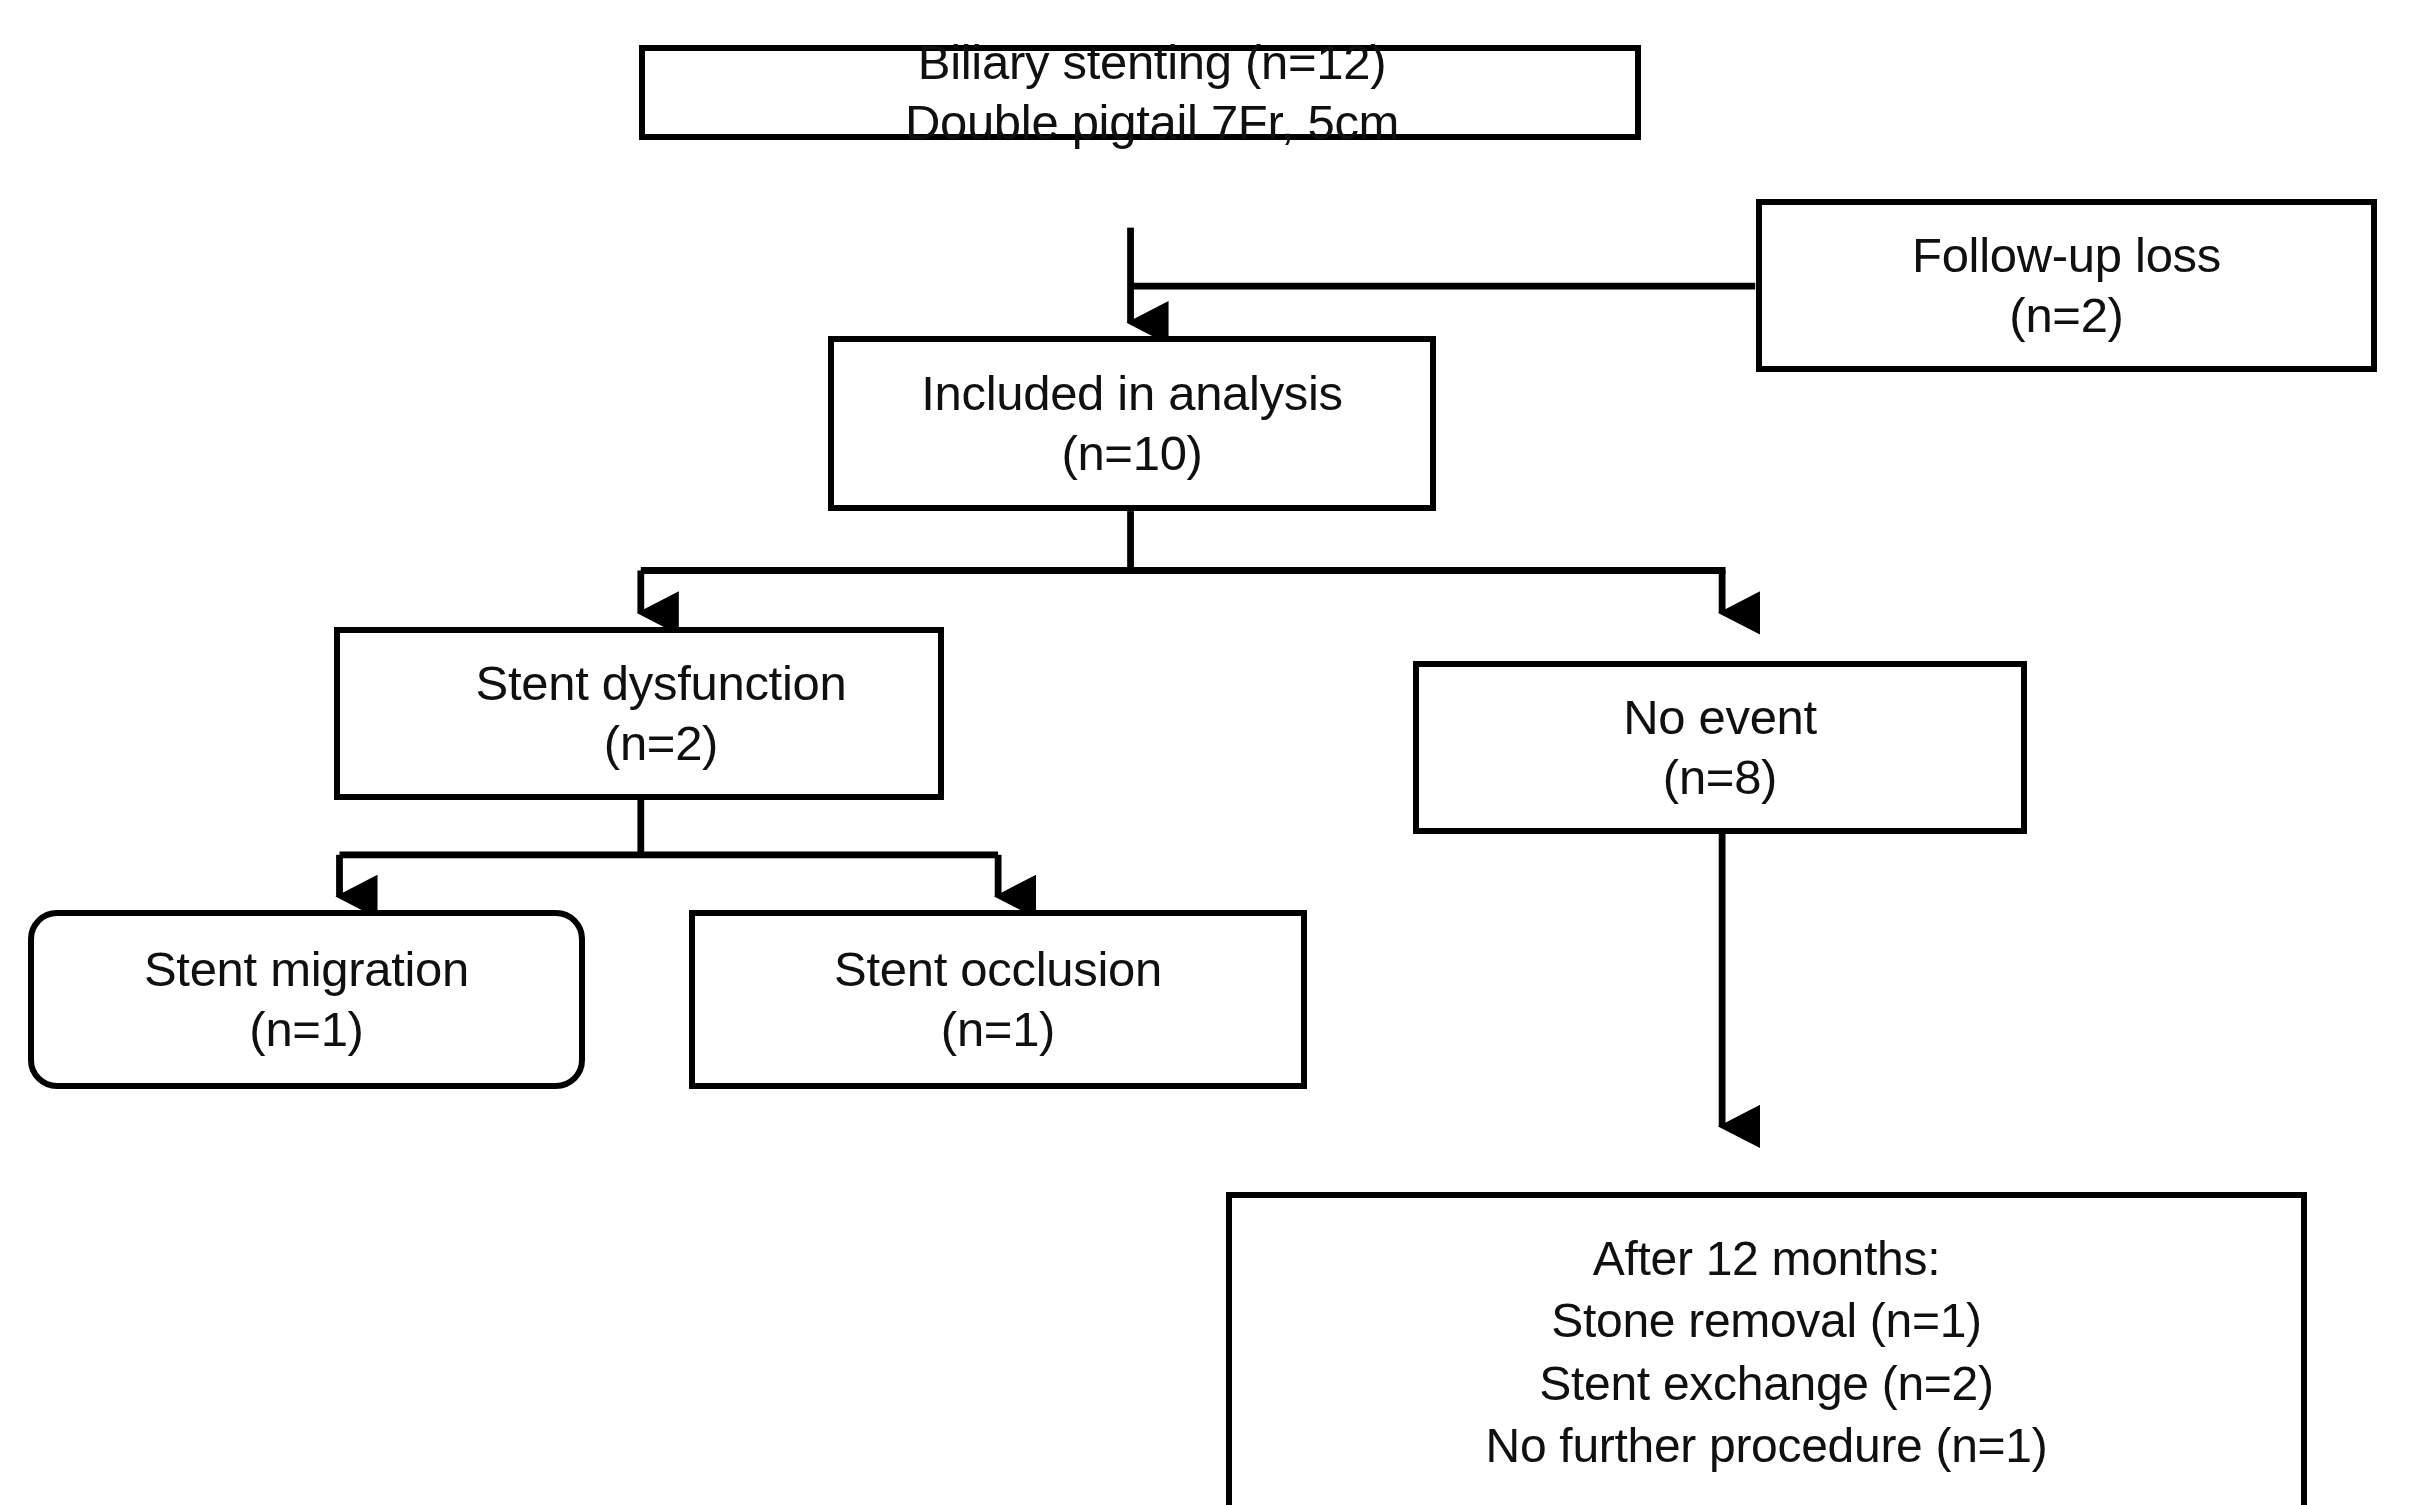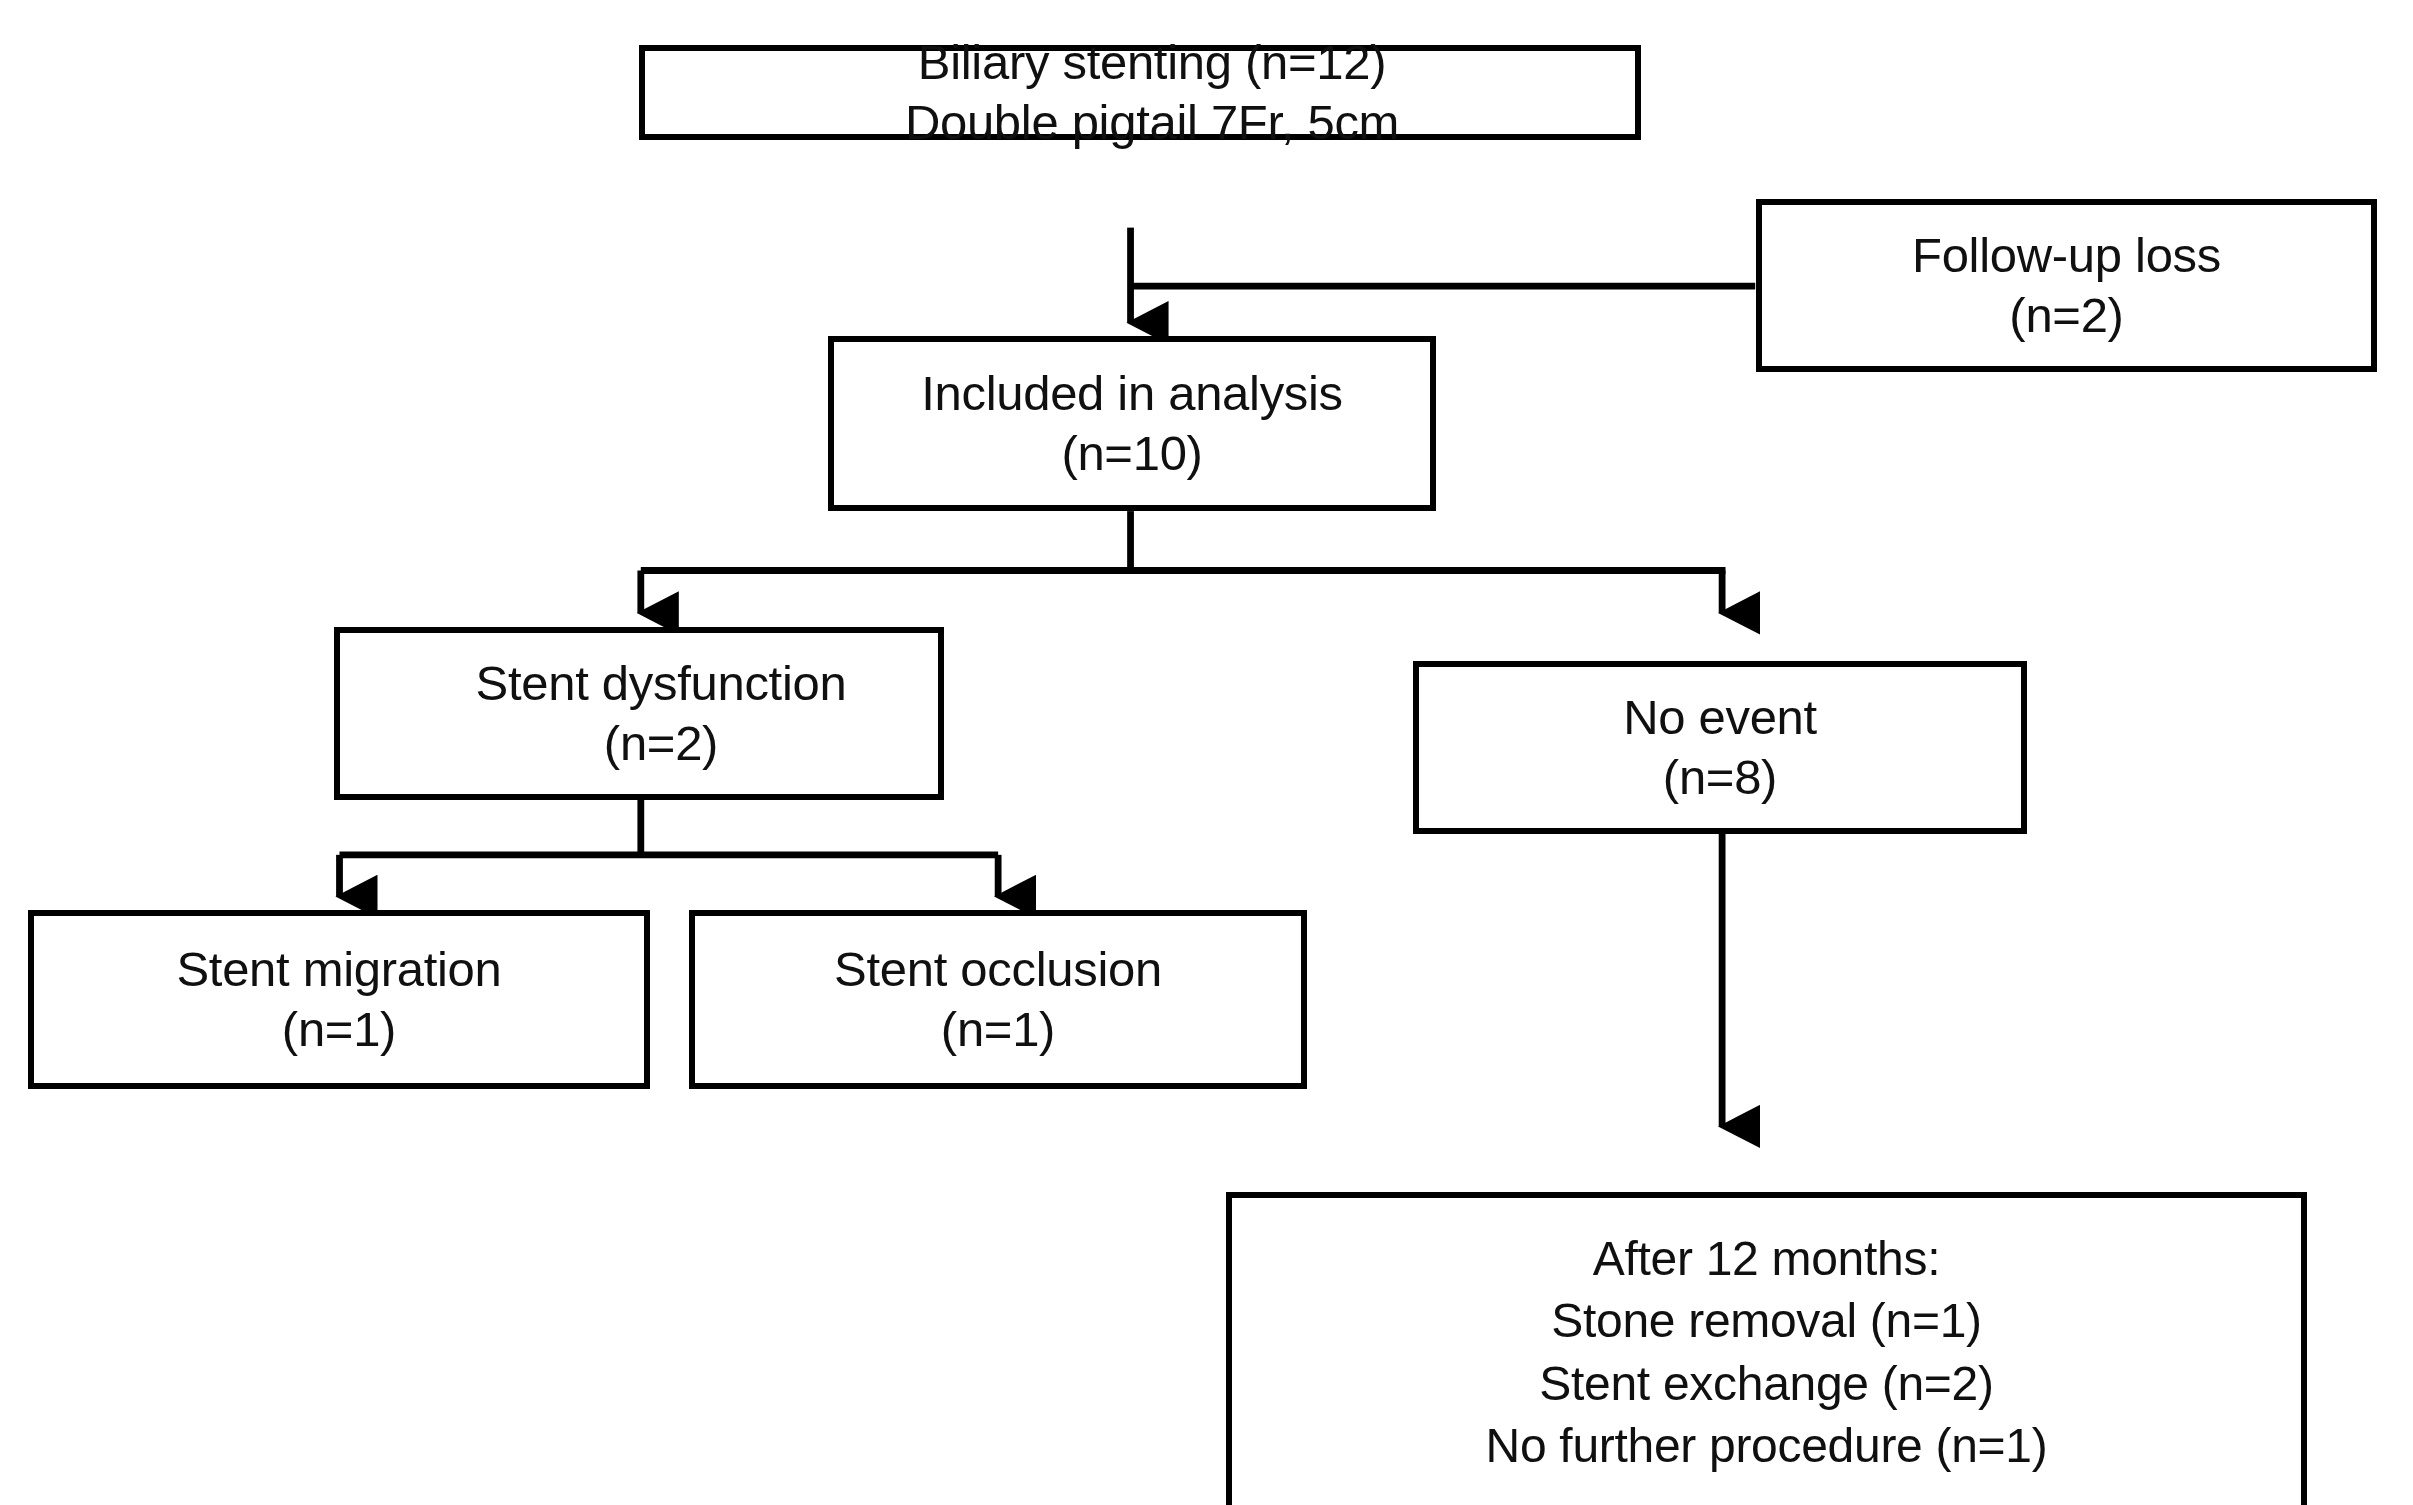--- a/index.html
+++ b/index.html
@@ -109,21 +109,21 @@
   <div class="node-box" style="left:334px; top:627px; width:610px; height:173px;padding-left:44px;">
     <span class="node-line">Stent dysfunction</span>
     <span class="node-line">(n=2)</span>
   </div>
 
   <div class="node-box" style="left:1413px; top:627px; width:614px; height:173px;margin-top:34px;">
     <span class="node-line">No event</span>
     <span class="node-line">(n=8)</span>
   </div>
 
-  <div class="node-box" style="left:28px; top:910px; width:622px; height:179px;">
+  <div class="node-box" style="left:28px; top:910px; width:557px; height:179px;border-radius:29px;">
     <span class="node-line">Stent migration</span>
     <span class="node-line">(n=1)</span>
   </div>
 
   <div class="node-box" style="left:689px; top:910px; width:618px; height:179px;">
     <span class="node-line">Stent occlusion</span>
     <span class="node-line">(n=1)</span>
   </div>
 
   <div class="node-box multi" style="left:1226px; top:1192px; width:1081px; height:321px;">

